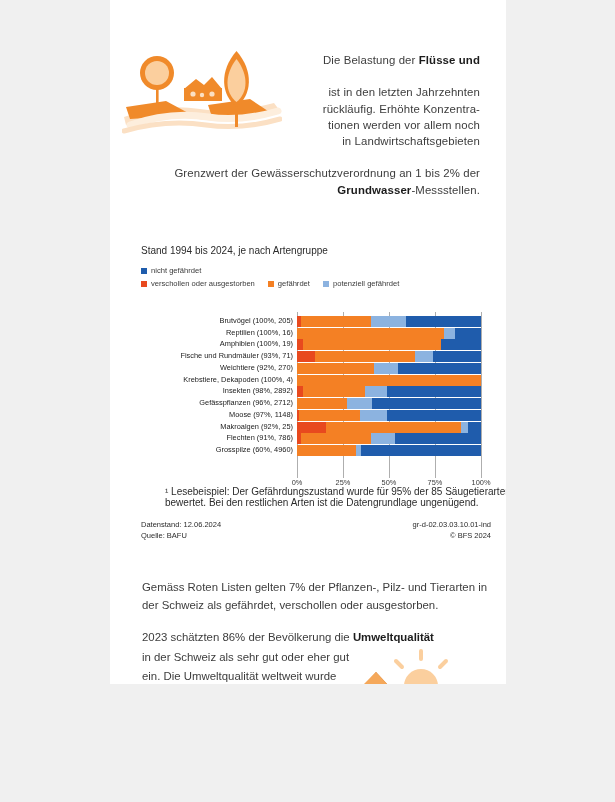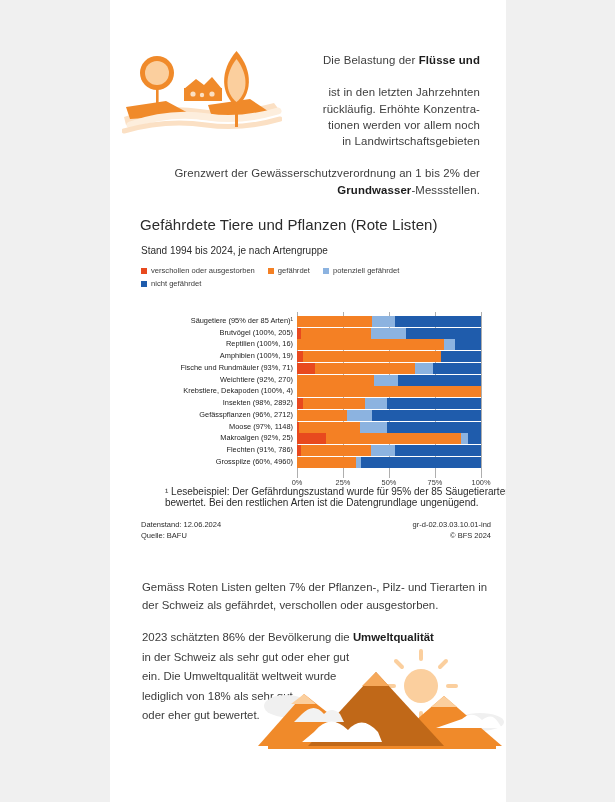--- a/index.html
+++ b/index.html
@@ -11,21 +11,21 @@
     height: 802px;
     background: #f0f0f0;
     font-family: "Liberation Sans", sans-serif;
     overflow: hidden;
   }
   #page {
     position: absolute;
     left: 110px;
     top: 0;
     width: 396px;
-    height: 802px;
+    height: 684px;
     background: #ffffff;
     overflow: hidden;
   }
 
   
   .top-illu {
     position: absolute;
     left: 12px;
     top: 45px;
     width: 160px;
@@ -209,49 +209,40 @@
     <br>
     <span>ist in den letzten Jahrzehnten</span><br>
     <span>rückläufig. Erhöhte Konzentra-</span><br>
     <span>tionen werden vor allem noch</span><br>
     <span>in Landwirtschaftsgebieten</span><br>
     <br>
     <span>Grenzwert der Gewässerschutzverordnung an 1 bis 2% der</span><br>
     <span><b>Grundwasser</b>-Messstellen.</span>
   </div>
 
-  <div class="chart-title">Gefährdete Tiere und Pflanzen (Rote Listen)</div>
   <div class="chart-sub">Stand 1994 bis 2024, je nach Artengruppe</div>
 
   <div class="legend">
     <span class="legend-row">
-      <span class="legend-item"><span class="sw" style="background:#e8491e"></span><span>verschollen oder ausgestorben</span></span><span class="legend-item"><span class="sw" style="background:#f48024"></span><span>gefährdet</span></span><span class="legend-item"><span class="sw" style="background:#8cb3e0"></span><span>potenziell gefährdet</span></span>
+      <span class="legend-item"><span class="sw" style="background:#1f5cac"></span><span>nicht gefährdet</span></span>
     </span>
     <span class="legend-row">
-      <span class="legend-item"><span class="sw" style="background:#1f5cac"></span><span>nicht gefährdet</span></span>
+      <span class="legend-item"><span class="sw" style="background:#e8491e"></span><span>verschollen oder ausgestorben</span></span><span class="legend-item"><span class="sw" style="background:#f48024"></span><span>gefährdet</span></span><span class="legend-item"><span class="sw" style="background:#8cb3e0"></span><span>potenziell gefährdet</span></span>
     </span>
   </div>
 
   <div class="plot">
     <div class="grid" id="gridlines">
         <div class="gline" style="left: 0px;"></div>
         <div class="gline" style="left: 46px;"></div>
         <div class="gline" style="left: 92px;"></div>
         <div class="gline" style="left: 138px;"></div>
         <div class="gline" style="left: 184px;"></div>
       </div>
     <div class="rows" id="bar-rows">
-        <div class="row">
-          <div class="rowlabel">Säugetiere (95% der 85 Arten)¹</div>
-          <div class="bar">
-            <div class="seg" style="left: 0px; width: 75.44px; background: rgb(244, 128, 36);"></div>
-            <div class="seg" style="left: 75.44px; width: 22.08px; background: rgb(140, 179, 224);"></div>
-            <div class="seg" style="left: 97.52px; width: 86.48px; background: rgb(31, 92, 172);"></div>
-          </div>
-        </div>
         <div class="row">
           <div class="rowlabel">Brutvögel (100%, 205)</div>
           <div class="bar">
             <div class="seg" style="left: 0px; width: 3.68px; background: rgb(232, 73, 30);"></div>
             <div class="seg" style="left: 3.68px; width: 69.92px; background: rgb(244, 128, 36);"></div>
             <div class="seg" style="left: 73.6px; width: 34.96px; background: rgb(140, 179, 224);"></div>
             <div class="seg" style="left: 108.56px; width: 75.44px; background: rgb(31, 92, 172);"></div>
           </div>
         </div>
         <div class="row">

